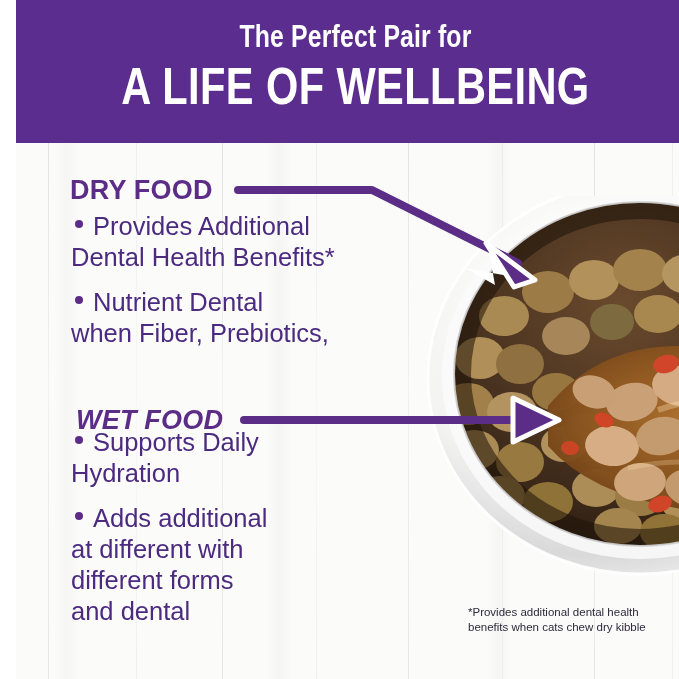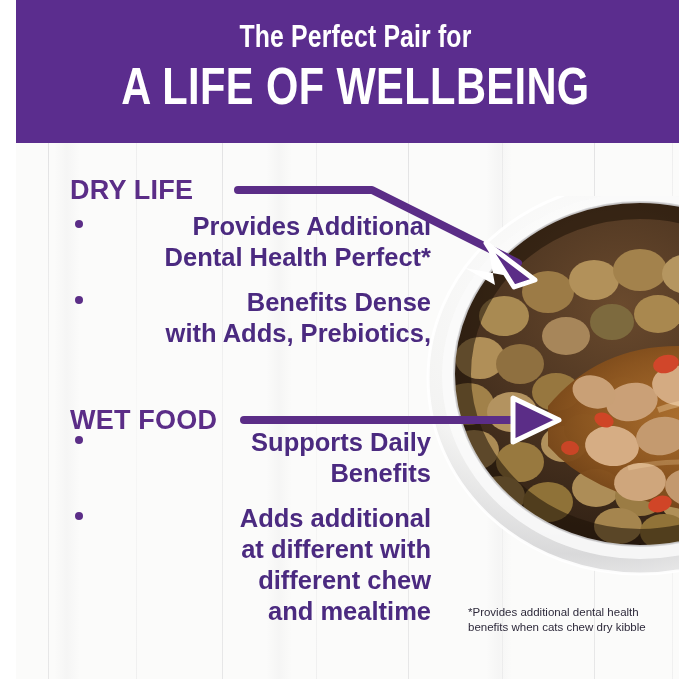--- a/index.html
+++ b/index.html
@@ -69,24 +69,23 @@
     font-weight:700;
     font-size:27px;
     letter-spacing:.2px;
     white-space:nowrap;
   }
   .bullets{position:absolute;left:55px;}
   .bullet{
     color:#4b2a80;
     font-size:25.5px;
     line-height:31px;
-    font-weight:700;
+    font-weight:400;
     margin-bottom:14px;
     position:relative;
-    text-align:right;
   }
   .bullet .dot{
     position:absolute;left:4px;top:9px;
     width:8px;height:8px;border-radius:50%;
     background:#5b2d87;
   }
   .bullet .txt{display:block;padding-left:22px;}
   .bullet .txt .cont{display:block;padding-left:0;margin-left:-22px;}
 
   
@@ -234,56 +233,56 @@
         <ellipse cx="232" cy="178" rx="186" ry="172" fill="none" stroke="rgba(30,18,8,.55)" stroke-width="34"></ellipse>
       </g>
 
       <ellipse cx="232" cy="182" rx="212" ry="196" fill="none" stroke="rgba(255,255,255,.9)" stroke-width="3"></ellipse>
       <ellipse cx="232" cy="178" rx="186" ry="172" fill="none" stroke="rgba(210,210,212,.9)" stroke-width="2"></ellipse>
     </svg>
   </div>
 
   <div class="col">
 
-    <div class="sec-head" style="left:54px;top:32px;">DRY LIFE</div>
+    <div class="sec-head" style="left:54px;top:32px;">DRY FOOD</div>
 
     <div class="bullets" style="top:68px;width:360px;">
       <div class="bullet">
         <span class="dot"></span>
         <span class="txt">
           <span>Provides Additional</span>
-          <span class="cont">Dental Health Perfect*</span>
+          <span class="cont">Dental Health Benefits*</span>
         </span>
       </div>
       <div class="bullet">
         <span class="dot"></span>
         <span class="txt">
-          <span>Benefits Dense</span>
-          <span class="cont">with Adds, Prebiotics,</span>
+          <span>Nutrient Dental</span>
+          <span class="cont">when Fiber, Prebiotics,</span>
         </span>
       </div>
     </div>
 
-    <div class="sec-head" style="left:54px;top:262px;">WET FOOD</div>
+    <div class="sec-head" style="left:60px;top:262px;font-style:italic;">WET FOOD</div>
 
     <div class="bullets" style="top:284px;width:360px;">
       <div class="bullet">
         <span class="dot"></span>
         <span class="txt">
           <span>Supports Daily</span>
-          <span class="cont">Benefits</span>
+          <span class="cont">Hydration</span>
         </span>
       </div>
       <div class="bullet">
         <span class="dot"></span>
         <span class="txt">
           <span>Adds additional</span>
           <span class="cont">at different with</span>
-          <span class="cont">different chew</span>
-          <span class="cont">and mealtime</span>
+          <span class="cont">different forms</span>
+          <span class="cont">and dental</span>
         </span>
       </div>
     </div>
   </div>
 
   <svg class="arrows" viewBox="0 0 679 679">
 
     <g>
       <path d="M222 190 L356 190 L500 262" stroke="#ffffff" stroke-width="13" fill="none" stroke-linecap="round" stroke-linejoin="round" opacity="0"></path>
       <path d="M222 190 L356 190 L502 263" stroke="#5b2d87" stroke-width="8" fill="none" stroke-linecap="round" stroke-linejoin="round"></path>

